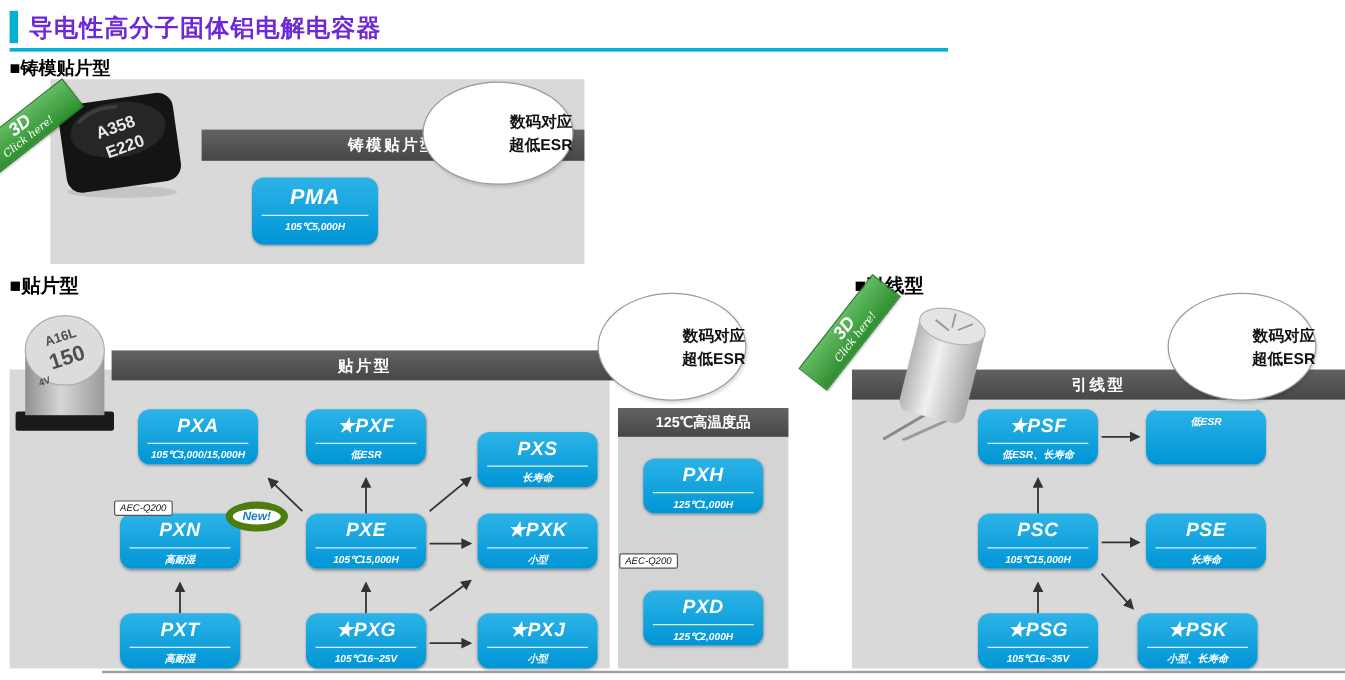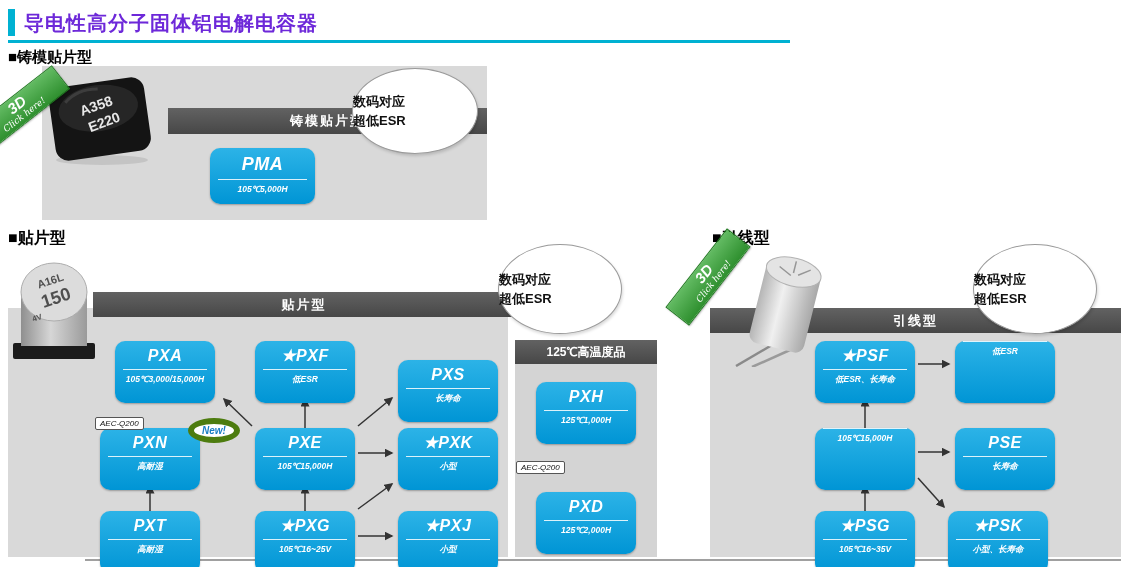--- a/index.html
+++ b/index.html
@@ -5,27 +5,27 @@
   *{margin:0;padding:0;box-sizing:border-box}
   body{font-family:"Liberation Sans",sans-serif;background:#fff}
   #screen{position:relative;width:1121px;height:567px;overflow:hidden;background:#fff}
   .abs{position:absolute}
   .page-title{font-size:20px;font-weight:bold;color:#6d28d9;letter-spacing:1px;white-space:nowrap}
   .seclabel{font-size:15px;font-weight:bold;color:#000;z-index:2;white-space:nowrap}
   .panel{background:#d9d9d9;z-index:1}
   .subpanel{background:#d4d4d4;z-index:1}
   .phead{background:linear-gradient(180deg,#626262,#474747);color:#fff;font-size:13px;font-weight:bold;
          display:flex;align-items:center;justify-content:center;z-index:2;letter-spacing:2px}
-  .sbox{width:100px;height:62px;border-radius:10px;background:linear-gradient(180deg,#2cb3e7,#0095d5);
+  .sbox{width:100px;height:46px;border-radius:10px;background:linear-gradient(180deg,#2cb3e7,#0095d5);
         color:#fff;text-align:center;z-index:4;box-shadow:0 1px 2px rgba(0,0,0,.3);cursor:pointer}
   .sname{font-style:italic;font-weight:bold;font-size:16px;height:28px;line-height:29px;letter-spacing:.5px;white-space:nowrap}
   .sdiv{border-top:1px solid rgba(255,255,255,.85);margin:0 8px}
   .ssub{font-style:italic;font-weight:bold;font-size:8.5px;line-height:19px;white-space:nowrap;overflow:hidden}
   .badge{background:#fff;border:1px solid #9a9a9a;border-radius:50%;display:flex;flex-direction:column;
-         align-items:flex-start;justify-content:center;z-index:6;font-size:13px;font-weight:bold;color:#111;
+         align-items:flex-end;justify-content:center;z-index:6;font-size:13px;font-weight:bold;color:#111;
          box-shadow:1px 2px 3px rgba(0,0,0,.15);line-height:19px;text-align:center}
   .tag{background:#fff;border:1px solid #555;border-radius:2px;font-size:8px;font-style:italic;color:#111;
        padding:1px 4px;z-index:5;white-space:nowrap}
   .newb{background:#fff;border:6px solid #4d7c0f;border-radius:50%;font-size:10px;font-style:italic;
         font-weight:bold;color:#1b7fc4;padding:1px 8px;z-index:5}
   .ribbon{z-index:8;color:#fff;text-align:center;background:linear-gradient(180deg,#63bb63,#2e8f2e);
           border:1px solid #1f7a1f;box-shadow:0 1px 2px rgba(0,0,0,.3);padding:1px 0;cursor:pointer}
   .r1{font-size:15px;font-weight:bold;font-style:italic;line-height:15px}
   .r2{font-size:9px;font-style:italic;line-height:11px;font-family:"DejaVu Serif",serif}
   .photo{z-index:7}
@@ -174,20 +174,21 @@
   <div class="abs sbox" style="left:815px;top:341px">
     <div class="sname">★PSF</div>
     <div class="sdiv"></div>
     <div class="ssub">低ESR、长寿命</div>
   </div>
   <div class="abs sbox" style="left:955px;top:341px">
     <div class="sdiv"></div>
     <div class="ssub">低ESR</div>
   </div>
   <div class="abs sbox" style="left:815px;top:428px">
+    <div class="sname">PSC</div>
     <div class="sdiv"></div>
     <div class="ssub">105℃15,000H</div>
   </div>
   <div class="abs sbox" style="left:955px;top:428px">
     <div class="sname">PSE</div>
     <div class="sdiv"></div>
     <div class="ssub">长寿命</div>
   </div>
   <div class="abs sbox" style="left:815px;top:511px">
     <div class="sname">★PSG</div>

